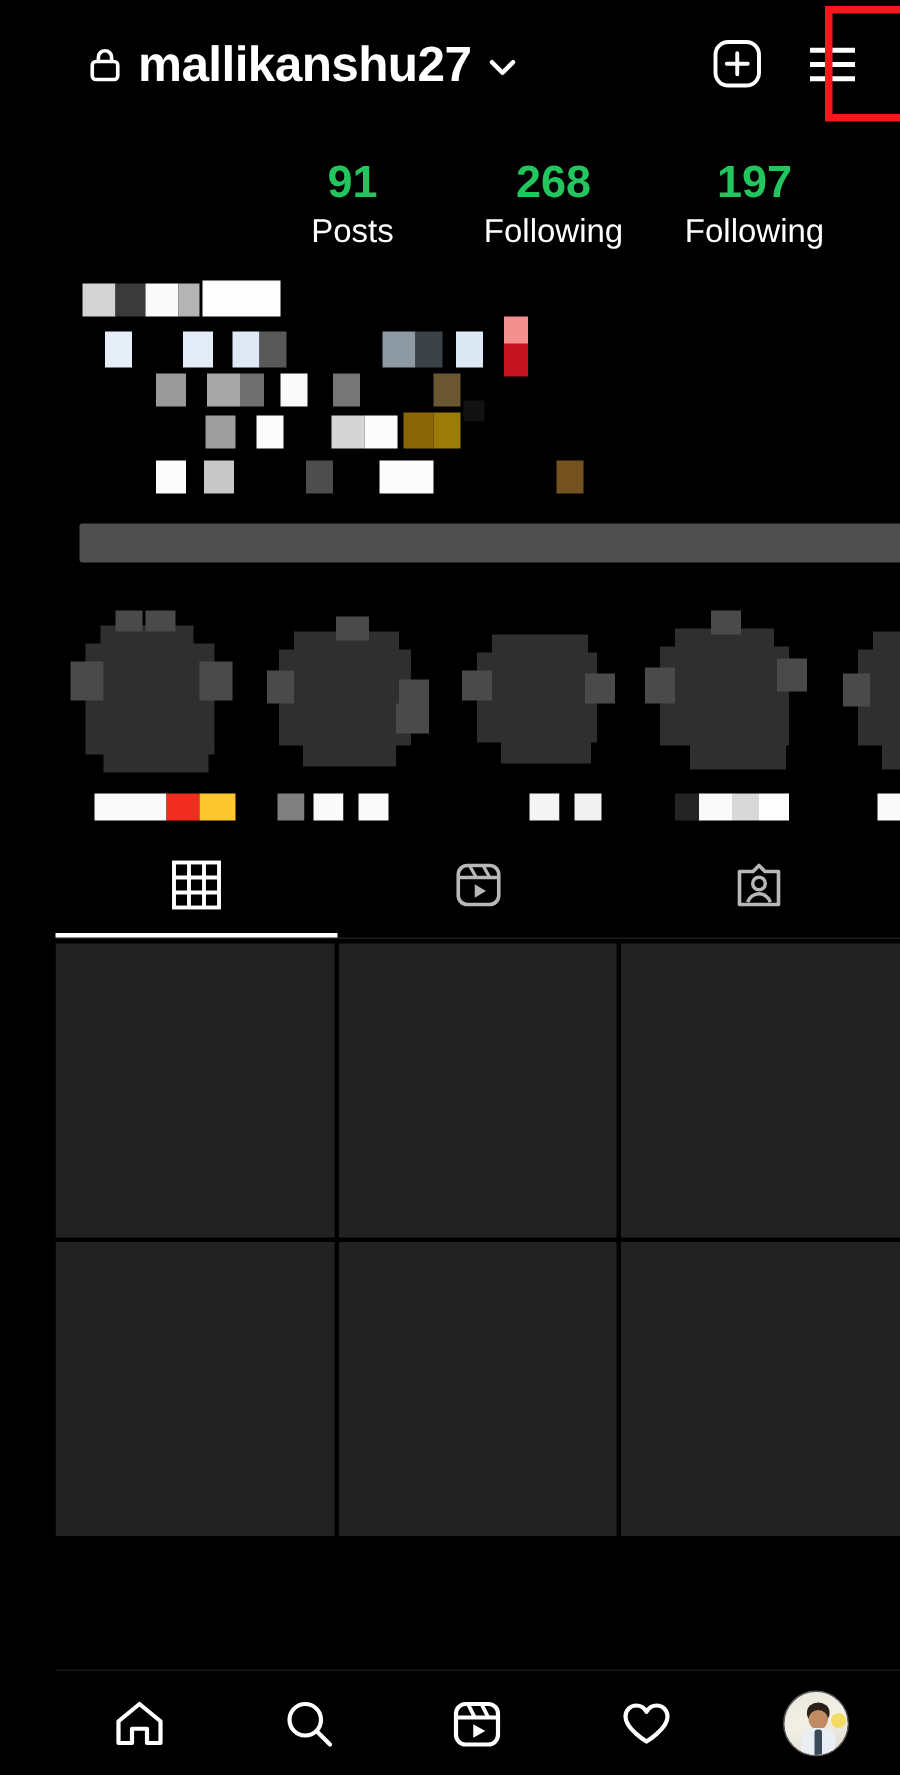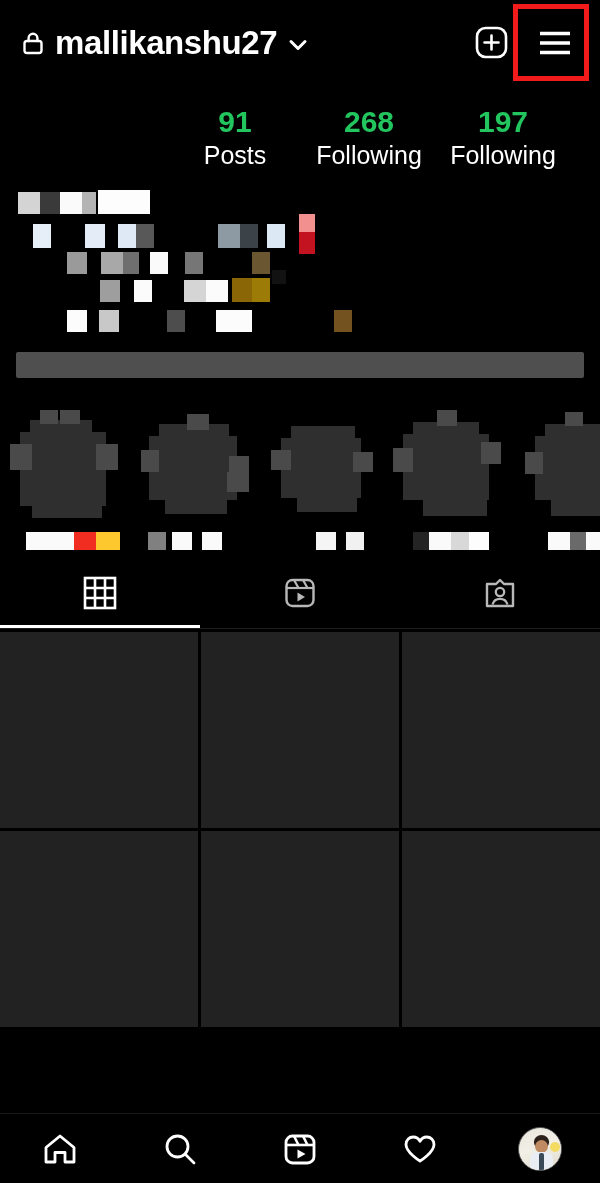--- a/index.html
+++ b/index.html
@@ -18,20 +18,21 @@
     position: relative;
   }
 
   .screen {
     width: 600px;
     height: 1183px;
     background: #000;
     position: relative;
     display: flex;
     flex-direction: column;
+    padding-left: 37px;
   }
 
   
   .topbar {
     height: 85px;
     flex: 0 0 85px;
     display: flex;
     align-items: center;
     padding: 0 14px 0 22px;
     position: relative;
@@ -100,21 +101,21 @@
   }
   .stat {
     width: 134px;
     text-align: center;
     display: flex;
     flex-direction: column;
     align-items: center;
     gap: 6px;
   }
   .stat-value { font-size: 30px; font-weight: bold; line-height: 1; color: #22c55e; }
-  .stat-label { font-size: 25px; font-weight: normal; line-height: 1; color: #fff; }
+  .stat-label { font-size: 22px; font-weight: normal; line-height: 1; color: #fff; }
 
   
   .bio {
     flex: 0 0 auto;
     position: relative;
     height: 152px;
     margin-top: 18px;
   }
   .px {
     position: absolute;

